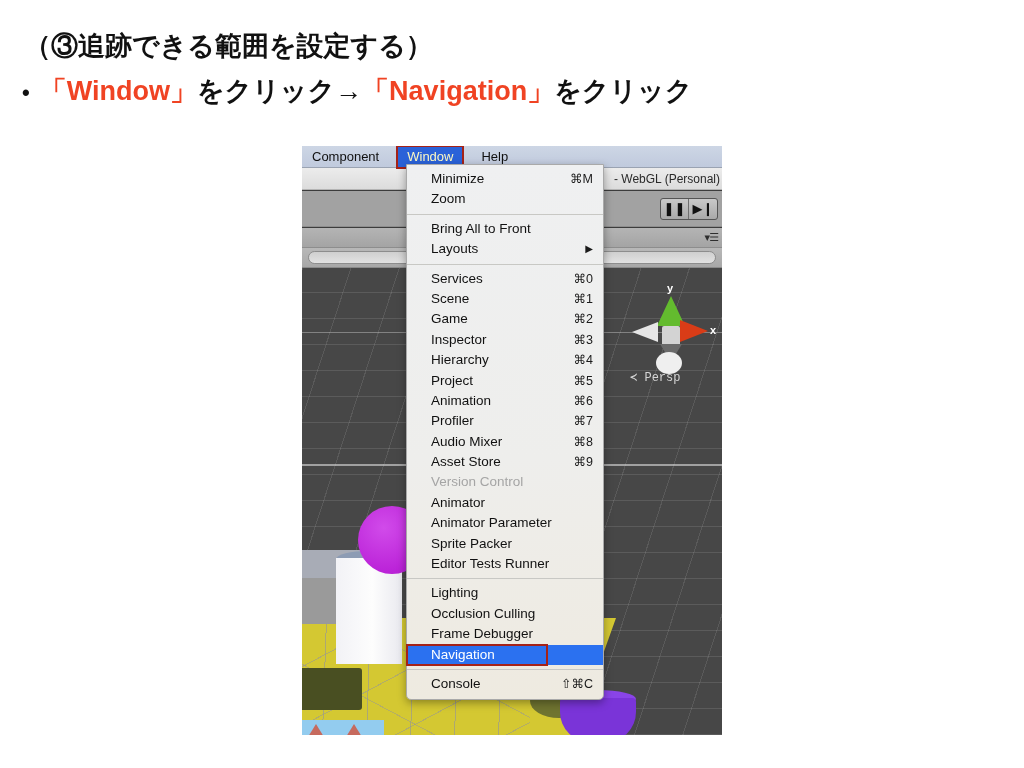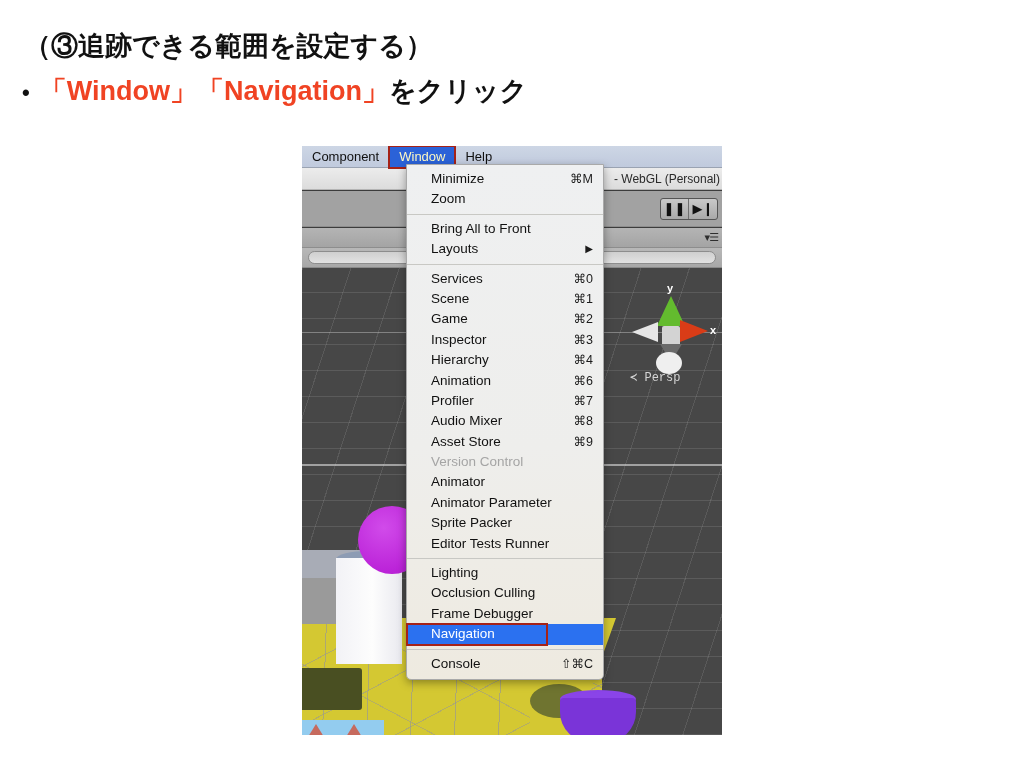--- a/index.html
+++ b/index.html
@@ -45,20 +45,21 @@
   
   .menubar {
     position: absolute; left: 0; top: 0;
     width: 100%; height: 22px;
     background: linear-gradient(#cdd6e5, #c0cadd);
     border-bottom: 1px solid #9aa3b2;
     display: flex;
     align-items: center;
     font-size: 13px;
     color: #101010;
+    gap: 8px;
   }
   .menubar-item {
     padding: 0 10px;
     line-height: 22px;
     height: 22px;
     white-space: nowrap;
   }
   .menubar-item.active {
     background: #2b62d8;
     color: #fef9c3;
@@ -317,20 +318,21 @@
   }
 </style>
 </head>
 <body>
 
 <div class="slide-heading">（③追跡できる範囲を設定する）</div>
 
 <div class="slide-bullet">
   <span class="bullet-dot">•</span>
   <span class="accent">「Window」</span>
+  <span> をクリック→</span>
   <span class="accent">「Navigation」</span>
   <span> をクリック</span>
 </div>
 
 <div class="shot">
 
   <div class="unity-win">
 
     <div class="unity-titlebar">
       <span>- WebGL (Personal)</span>
@@ -432,20 +434,24 @@
       </div>
       <div class="mi">
         <span class="lbl">Inspector</span>
         <span class="key">⌘3</span>
       </div>
       <div class="mi">
         <span class="lbl">Hierarchy</span>
         <span class="key">⌘4</span>
       </div>
       <div class="mi">
+        <span class="lbl">Project</span>
+        <span class="key">⌘5</span>
+      </div>
+      <div class="mi">
         <span class="lbl">Animation</span>
         <span class="key">⌘6</span>
       </div>
       <div class="mi">
         <span class="lbl">Profiler</span>
         <span class="key">⌘7</span>
       </div>
       <div class="mi">
         <span class="lbl">Audio Mixer</span>
         <span class="key">⌘8</span>

